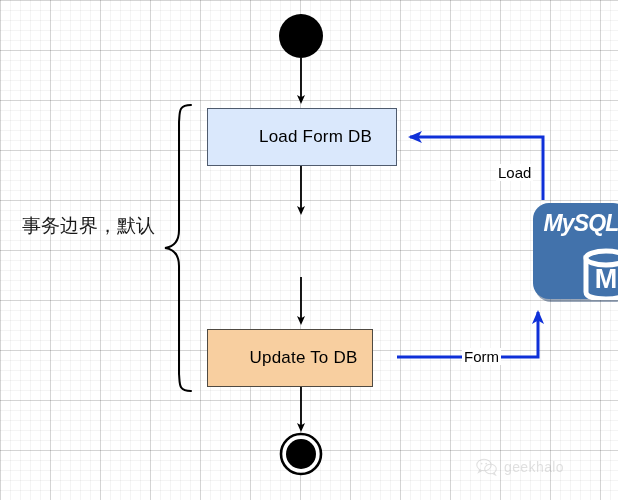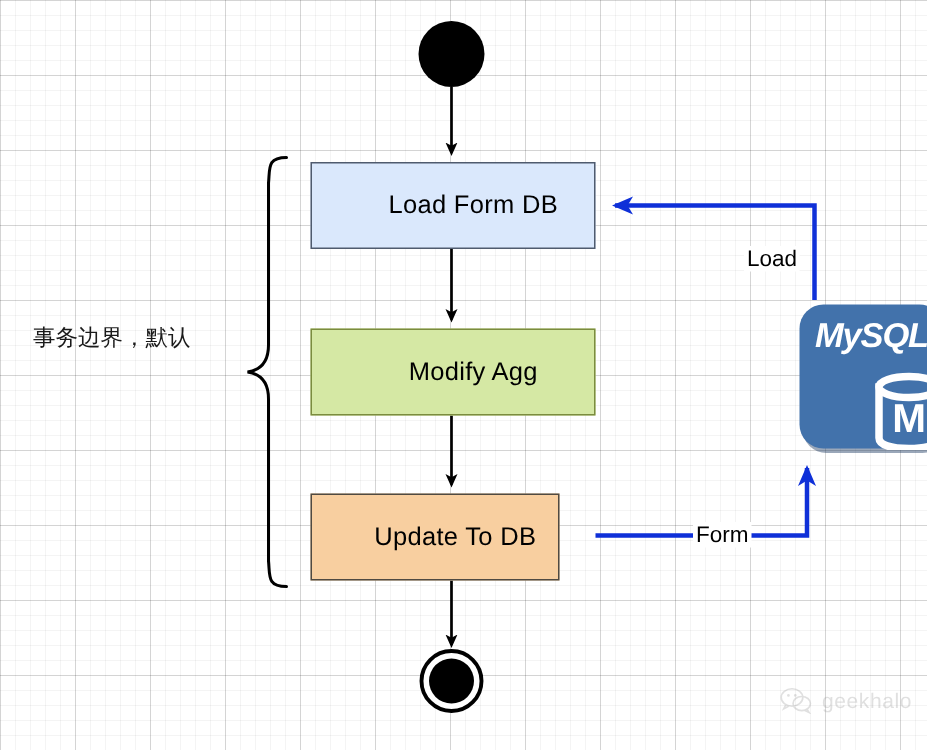--- a/index.html
+++ b/index.html
@@ -71,21 +71,21 @@
     height: 58px;
     background: #f8cfa0;
     border: 1.6px solid #4f4a42;
   }
 
   .brace-note {
     position: absolute;
     left: 22px;
     top: 213px;
     width: 135px;
-    font-size: 15px;
+    font-size: 19px;
     line-height: 25px;
     color: #1a1a1a;
   }
 
   .edge-label {
     position: absolute;
     font-size: 15px;
     color: #000000;
     background: #ffffff;
     padding: 0 2px;
@@ -142,21 +142,21 @@
     color: #ffffff;
     font-size: 27px;
     font-weight: bold;
     line-height: 1;
     font-family: "Liberation Sans", sans-serif;
   }
 
   
   .watermark {
     position: absolute;
-    left: 520px;
+    left: 476px;
     top: 458px;
     display: flex;
     align-items: center;
     gap: 6px;
     opacity: 0.30;
   }
   .watermark-text {
     font-size: 14px;
     color: #9a9a9a;
     letter-spacing: 0.4px;
@@ -200,23 +200,20 @@
              C179,243 172,247 165,248
              C172,249 179,253 179,266
              L179,374
              C180,384 178,391 191,391" fill="none" stroke="#000000" stroke-width="2" stroke-linecap="round"></path>
   </svg>
 
   <div class="node-box box-load">
     <span>Load Form DB</span>
   </div>
 
-  <div class="node-box box-modify">
-    <span>Modify Agg</span>
-  </div>
 
   <div class="node-box box-update">
     <span>Update To DB</span>
   </div>
 
   <div class="brace-note">
     <div>事务边界，默认</div>
   </div>
 
   <div class="edge-label label-load">Load</div>

